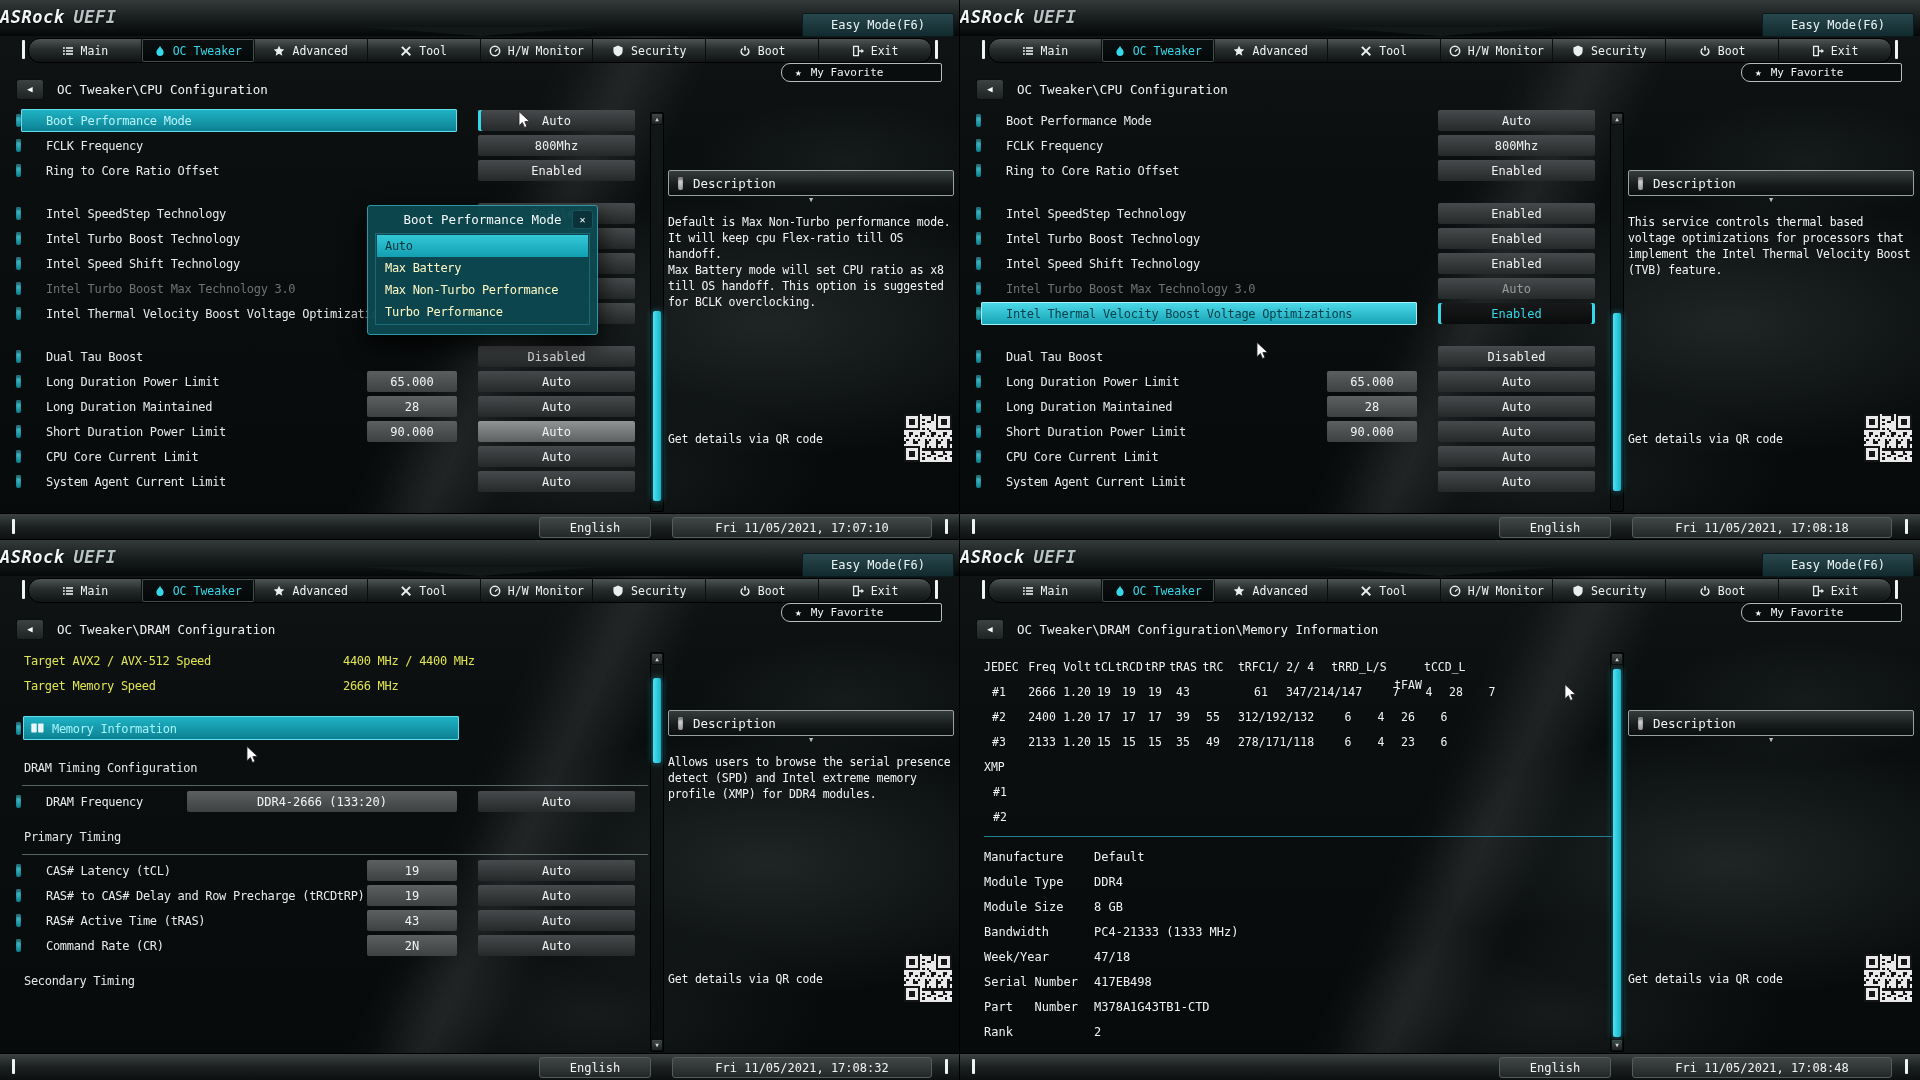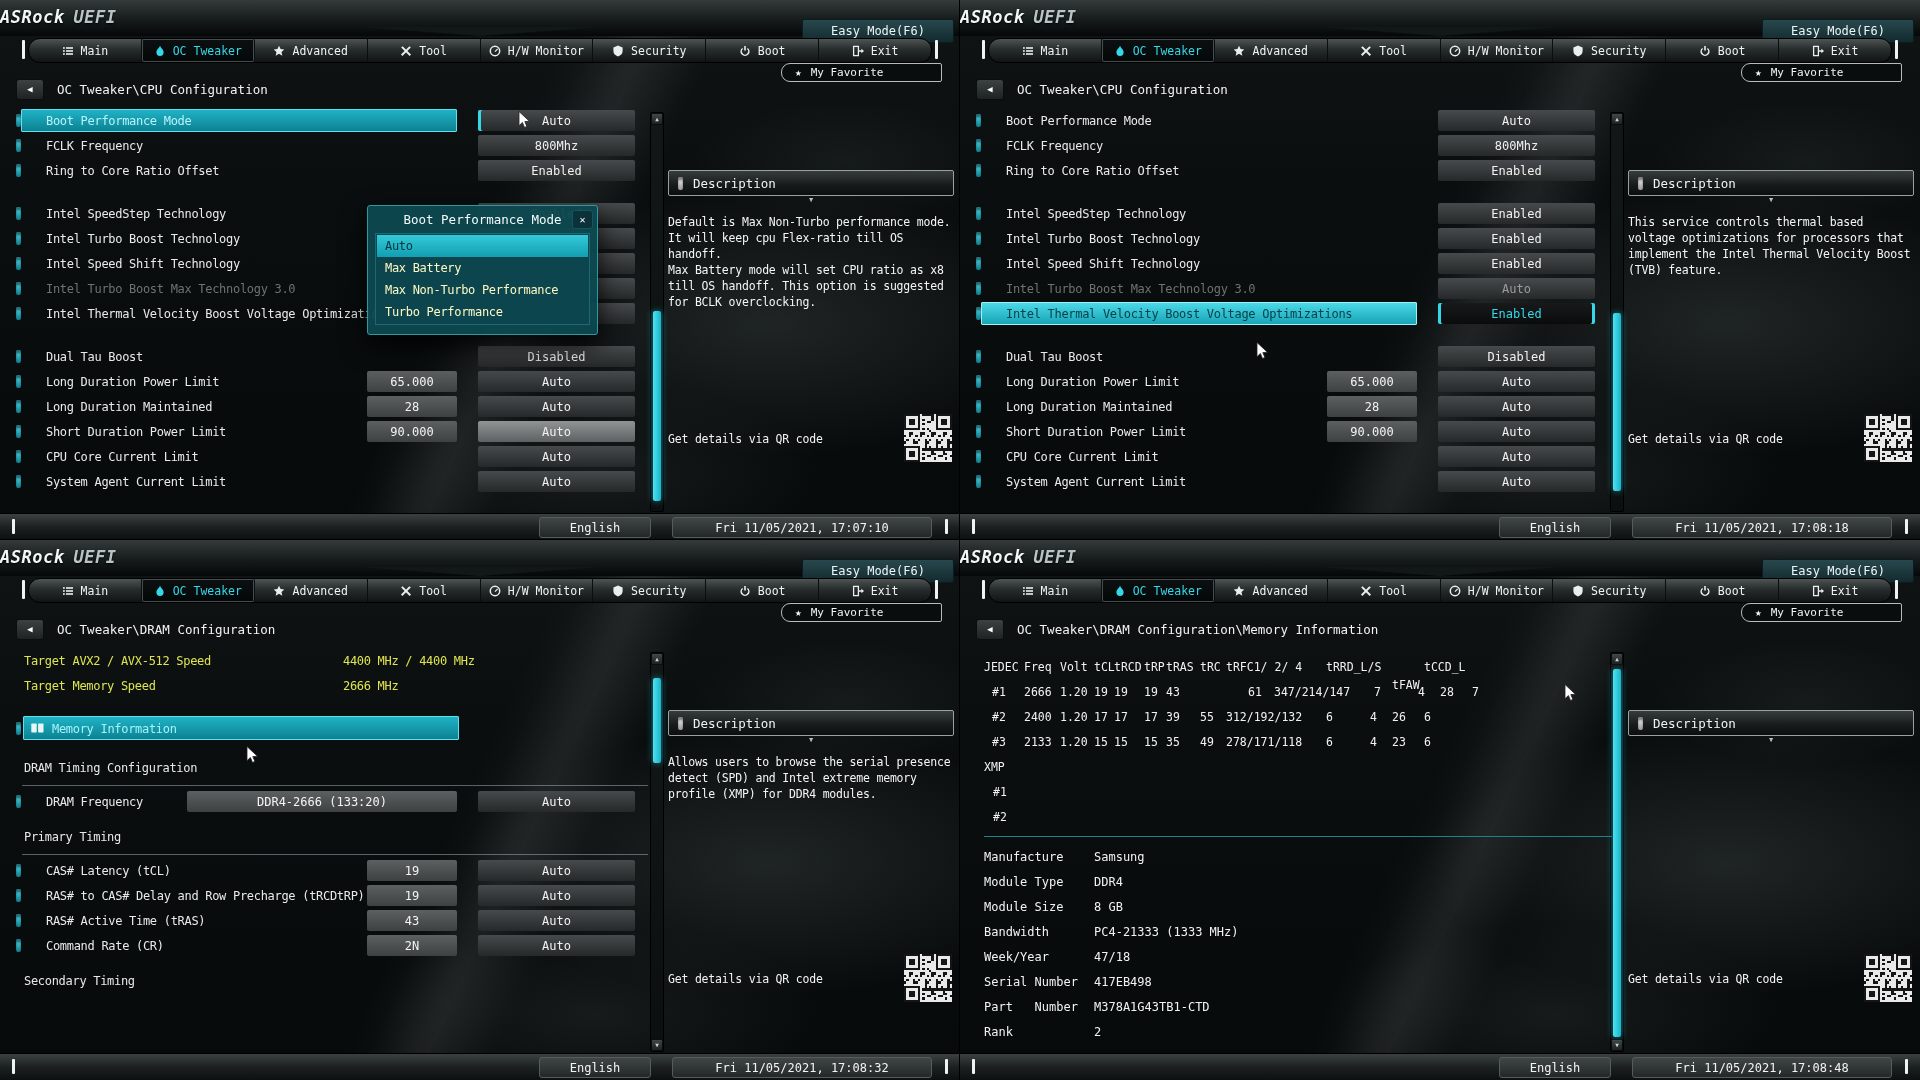--- a/index.html
+++ b/index.html
@@ -14,21 +14,21 @@
     linear-gradient(115deg, transparent 50%, rgba(255,255,255,.05) 55%, transparent 61%),
     linear-gradient(295deg, transparent 40%, rgba(255,255,255,.04) 46%, transparent 52%);}
   
   .banner{position:absolute;top:0;left:0;right:0;height:36px;background:linear-gradient(#343a3a,#161b1b 55%,#050808);}
   .banner::after{content:"";position:absolute;left:50%;top:27px;transform:translateX(-50%);
     border-left:120px solid transparent;border-right:120px solid transparent;border-top:9px solid #10501a00;
     border-top-color:#121717;}
   .logo{position:absolute;top:7px;left:0;right:0;text-align:left;font-size:17px;color:#f4f7f7;
     font-weight:bold;font-style:italic;letter-spacing:.5px;text-shadow:0 1px 2px #000;}
   .logo .logo-u{color:#b9c4c4;margin-left:9px;}
-  .easy{position:absolute;top:19px;right:6px;width:150px;height:22px;background:linear-gradient(#28484e,#122a2e);
+  .easy{position:absolute;top:13px;right:6px;width:150px;height:22px;background:linear-gradient(#28484e,#122a2e);
     border:1px solid #0a1c1f;border-radius:2px;color:#ecf5f5;font-size:12px;display:flex;align-items:center;justify-content:center;}
   
   .navbar{position:absolute;top:38px;left:28px;right:28px;height:23px;display:flex;
     background:linear-gradient(#4d5454,#272c2c 45%,#101414);border:1px solid #000;border-radius:12px;}
   .tab{flex:1;display:flex;align-items:center;justify-content:center;gap:7px;color:#eff3f3;font-size:11.5px;
     border-right:1px solid #0b0e0e;white-space:nowrap;}
   .tab:last-child{border-right:none;}
   .tab .icon{display:flex;color:#e9eeee;}
   .tab .icon svg{width:12px;height:12px;display:block;fill:currentColor;}
   .tab.active{background:linear-gradient(#0c1010,#040707);color:#35d8e8;box-shadow:inset 0 0 0 1px #454e4e;border-radius:2px;}
@@ -122,21 +122,21 @@
   .st-tick{position:absolute;top:5px;width:3px;height:15px;background:#eef3f3;border-radius:1px;}
   .st-tick.l{left:12px;} .st-tick.r{right:12px;}
   .lang,.dt{position:absolute;top:3px;height:19px;border-radius:3px;border:1px solid #565c5c;
     background:linear-gradient(#404646,#232727);color:#f3f3f3;font-size:12px;
     display:flex;align-items:center;justify-content:center;}
   .lang{left:539px;width:110px;}
   .dt{left:672px;width:258px;}
   
   .memtable{position:absolute;top:114px;left:24px;width:630px;color:#f2f2f2;}
   .mrow{height:25px;display:flex;align-items:center;font-size:11.5px;}
-  .mcell{text-align:left;white-space:pre;}
+  .mcell{text-align:center;white-space:pre;}
   .mcell.c0{text-align:left;}
   .mrow.mdata .mcell.c0{padding-left:8px;box-sizing:border-box;}
   .xmp{height:25px;display:flex;align-items:center;font-size:11.5px;}
   .xmp.ind{padding-left:9px;}
   .mdivider{height:1px;background:#1d8193;margin:7px 2px 7px 0;}
   .minfo{height:25px;display:flex;align-items:center;font-size:12px;}
   .minfo-l{width:110px;white-space:pre;}
   .minfo-v{white-space:pre;}
   
   .cursor{position:absolute;width:12px;height:19px;z-index:60;pointer-events:none;}
@@ -1328,21 +1328,21 @@
           <span class="mcell c10" style="width: 22px;">4</span>
           <span class="mcell c11" style="width: 32px;">23</span>
           <span class="mcell c12" style="width: 40px;">6</span>
         </div>
         <div class="xmp">XMP</div>
         <div class="xmp ind">#1</div>
         <div class="xmp ind">#2</div>
         <div class="mdivider"></div>
         <div class="minfo">
           <span class="minfo-l">Manufacture</span>
-          <span class="minfo-v">Samsung</span>
+          <span class="minfo-v">Default</span>
         </div>
         <div class="minfo">
           <span class="minfo-l">Module Type</span>
           <span class="minfo-v">DDR4</span>
         </div>
         <div class="minfo">
           <span class="minfo-l">Module Size</span>
           <span class="minfo-v">8 GB</span>
         </div>
         <div class="minfo">

